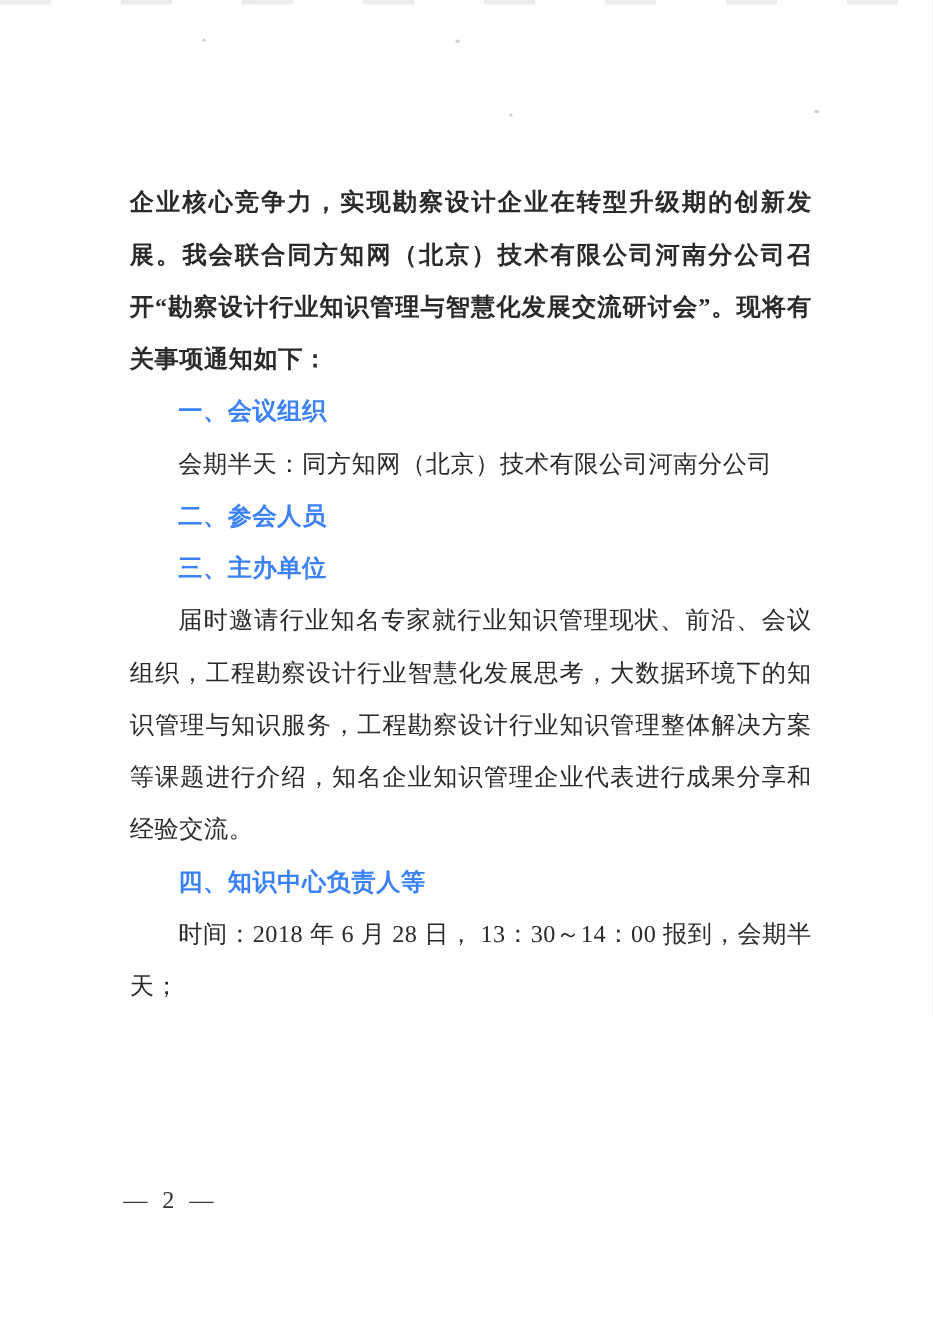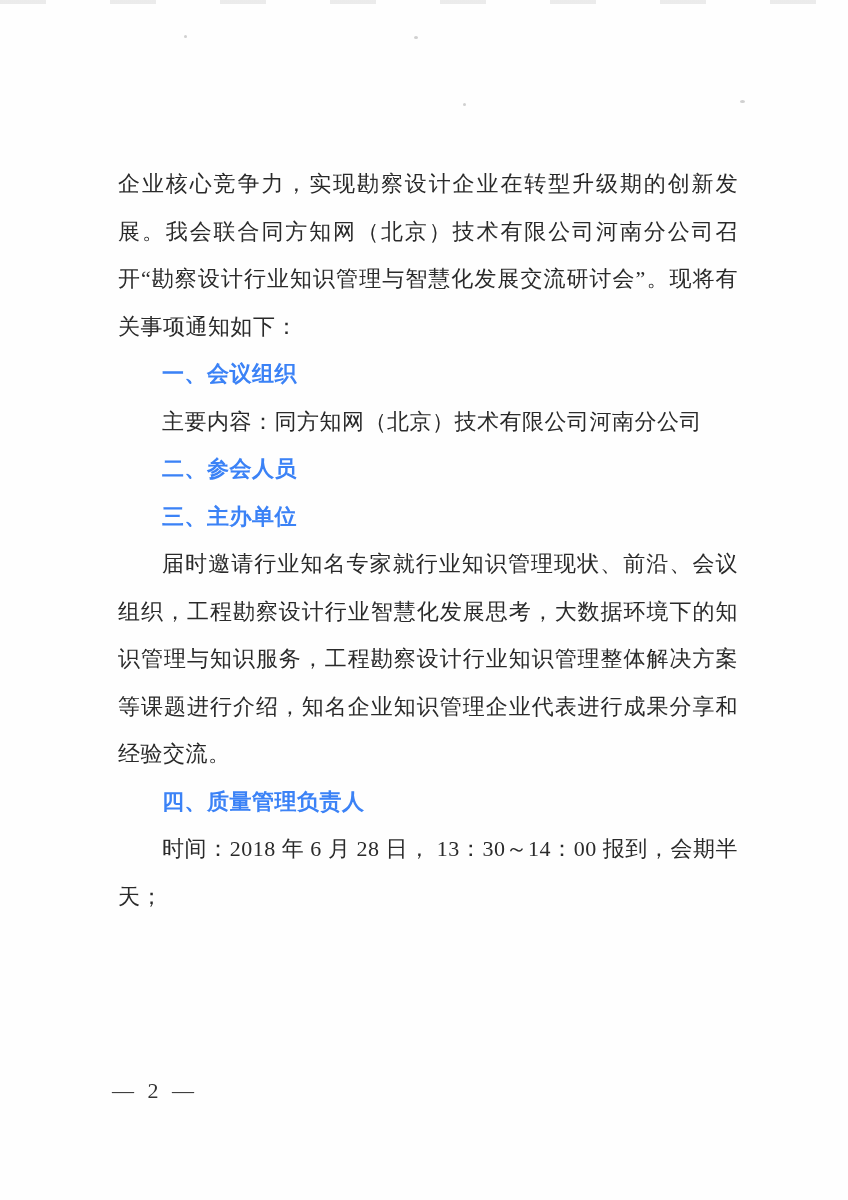--- a/index.html
+++ b/index.html
@@ -51,20 +51,21 @@
   }
   .content p, .content h2 {
     margin: 0;
     padding: 0;
   }
   .para {
     text-indent: 2em;
   }
   .para.no-indent {
     text-indent: 0;
+    font-weight: bold;
   }
   .heading {
     text-indent: 2em;
     font-size: 22px;
     font-weight: 700;
     font-family: "Liberation Sans", "DejaVu Sans", sans-serif;
     color: #3b82f6;
   }
   .page-number {
     position: absolute;
@@ -84,27 +85,27 @@
   <div class="speck s1"></div>
   <div class="speck s2"></div>
   <div class="speck s3"></div>
   <div class="speck s4"></div>
 
   <div class="content">
 
     <p class="para no-indent">企业核心竞争力，实现勘察设计企业在转型升级期的创新发展。我会联合同方知网（北京）技术有限公司河南分公司召开“勘察设计行业知识管理与智慧化发展交流研讨会”。现将有关事项通知如下：</p>
 
     <h2 class="heading">一、会议组织</h2>
-    <p class="para">主要内容：同方知网（北京）技术有限公司河南分公司</p>
+    <p class="para">会期半天：同方知网（北京）技术有限公司河南分公司</p>
 
     <h2 class="heading">二、参会人员</h2>
 
     <h2 class="heading">三、主办单位</h2>
     <p class="para">届时邀请行业知名专家就行业知识管理现状、前沿、会议组织，工程勘察设计行业智慧化发展思考，大数据环境下的知识管理与知识服务，工程勘察设计行业知识管理整体解决方案等课题进行介绍，知名企业知识管理企业代表进行成果分享和经验交流。</p>
 
-    <h2 class="heading">四、质量管理负责人</h2>
+    <h2 class="heading">四、知识中心负责人等</h2>
     <p class="para">时间：2018 年 6 月 28 日，  13：30～14：00 报到，会期半天；</p>
 
   </div>
 
   <div class="page-number">— 2 —</div>
 
 </div>
 
 </body></html>

